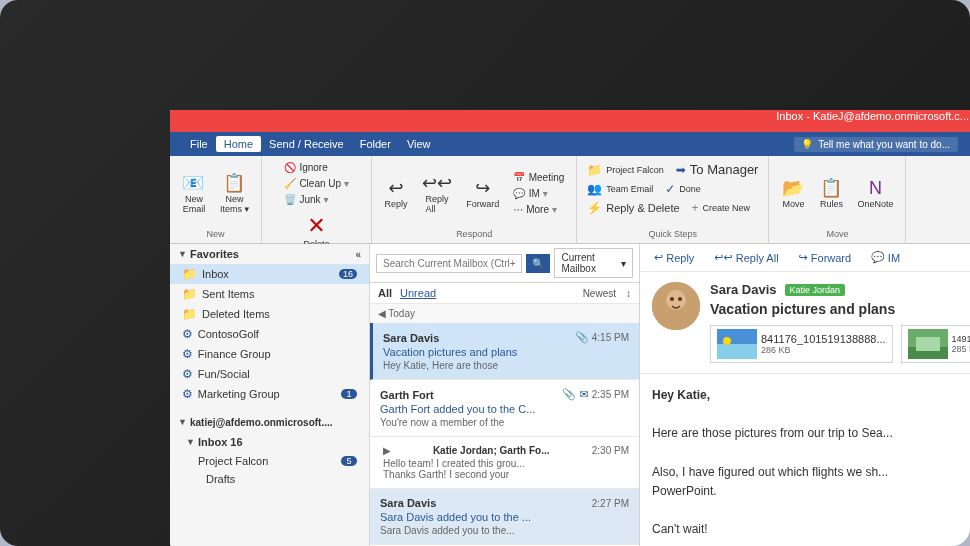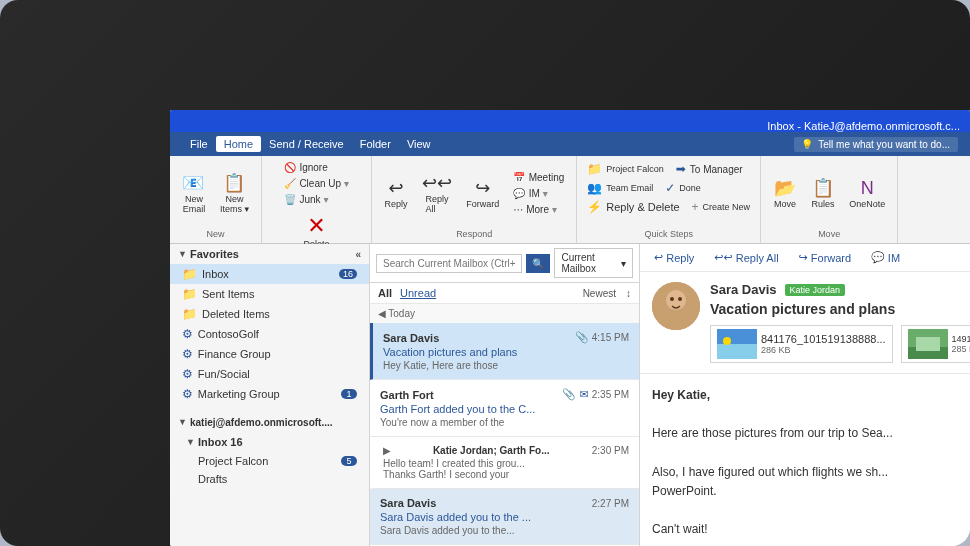--- a/index.html
+++ b/index.html
@@ -28,25 +28,25 @@
       top: 110px; left: 170px;
       width: 800px; height: 436px;
       background: #fff;
       overflow: hidden;
       border-radius: 2px;
     }
 
     
     .title-bar {
       height: 22px;
-      background: #1d4ed8;
-      display: flex;
-      align-items: flex-end;
+      background: #ef4444;
+      display: flex;
+      align-items: flex-start;
       justify-content: flex-end;
-      padding-right: 10px;
+      padding-right: 1px;
       color: white;
       font-size: 11px;
     }
 
     
     .menu-bar {
       height: 24px;
       background: #2b579a;
       display: flex;
       align-items: center;
@@ -561,21 +561,21 @@
 
       <div class="ribbon-group" style="min-width:170px">
         <div style="display:flex;flex-direction:column;gap:1px;flex:1;width:100%;padding-bottom:2px">
           <div style="display:flex;gap:4px">
             <div class="qs-btn">
               <span class="qs-icon" style="color:#2b579a">📁</span>
               <span style="font-size:9px">Project Falcon</span>
             </div>
             <div class="qs-btn">
               <span class="qs-icon" style="color:#2b579a">➡</span>
-              <span style="font-size:10px">To Manager</span>
+              <span style="font-size:13px">To Manager</span>
             </div>
           </div>
           <div style="display:flex;gap:4px">
             <div class="qs-btn">
               <span class="qs-icon" style="color:#2b579a">👥</span>
               <span style="font-size:9px">Team Email</span>
             </div>
             <div class="qs-btn">
               <span class="qs-icon" style="color:#2b579a">✓</span>
               <span style="font-size:9px">Done</span>
@@ -671,21 +671,21 @@
         <div class="sidebar-section-header" style="padding-left:16px">
           <span class="chevron">▼</span>
           &nbsp;<span>Inbox 16</span>
         </div>
 
         <div class="sidebar-item" style="padding-left:28px">
           <span>Project Falcon</span>
           <span class="sidebar-item-badge">5</span>
         </div>
 
-        <div class="sidebar-item" style="padding-left:28px">
+        <div class="sidebar-item" style="padding-left:36px">
           <span>Drafts</span>
         </div>
       </div>
 
       <div class="message-list">
 
         <div class="search-bar">
           <input class="search-input" type="text" placeholder="Search Current Mailbox (Ctrl+E)" style="">
           <button class="search-btn">🔍</button>
           <div class="mailbox-dropdown">

